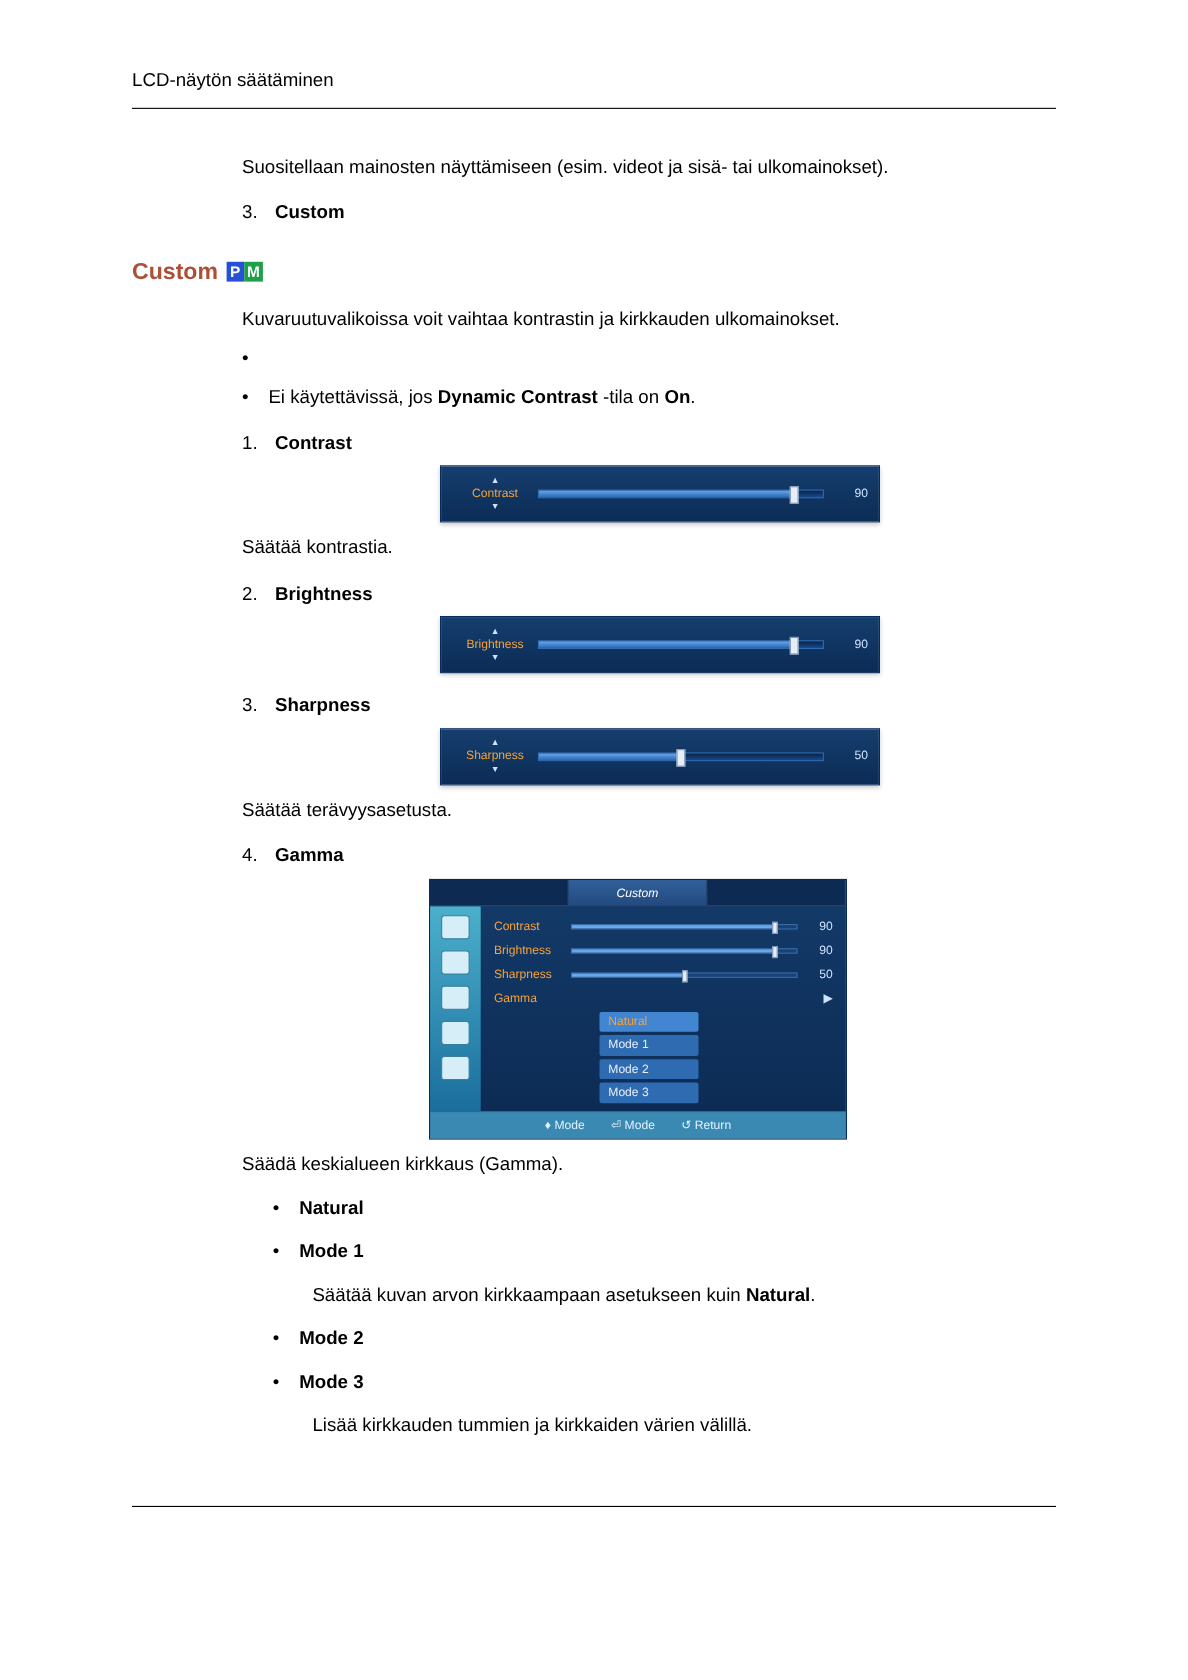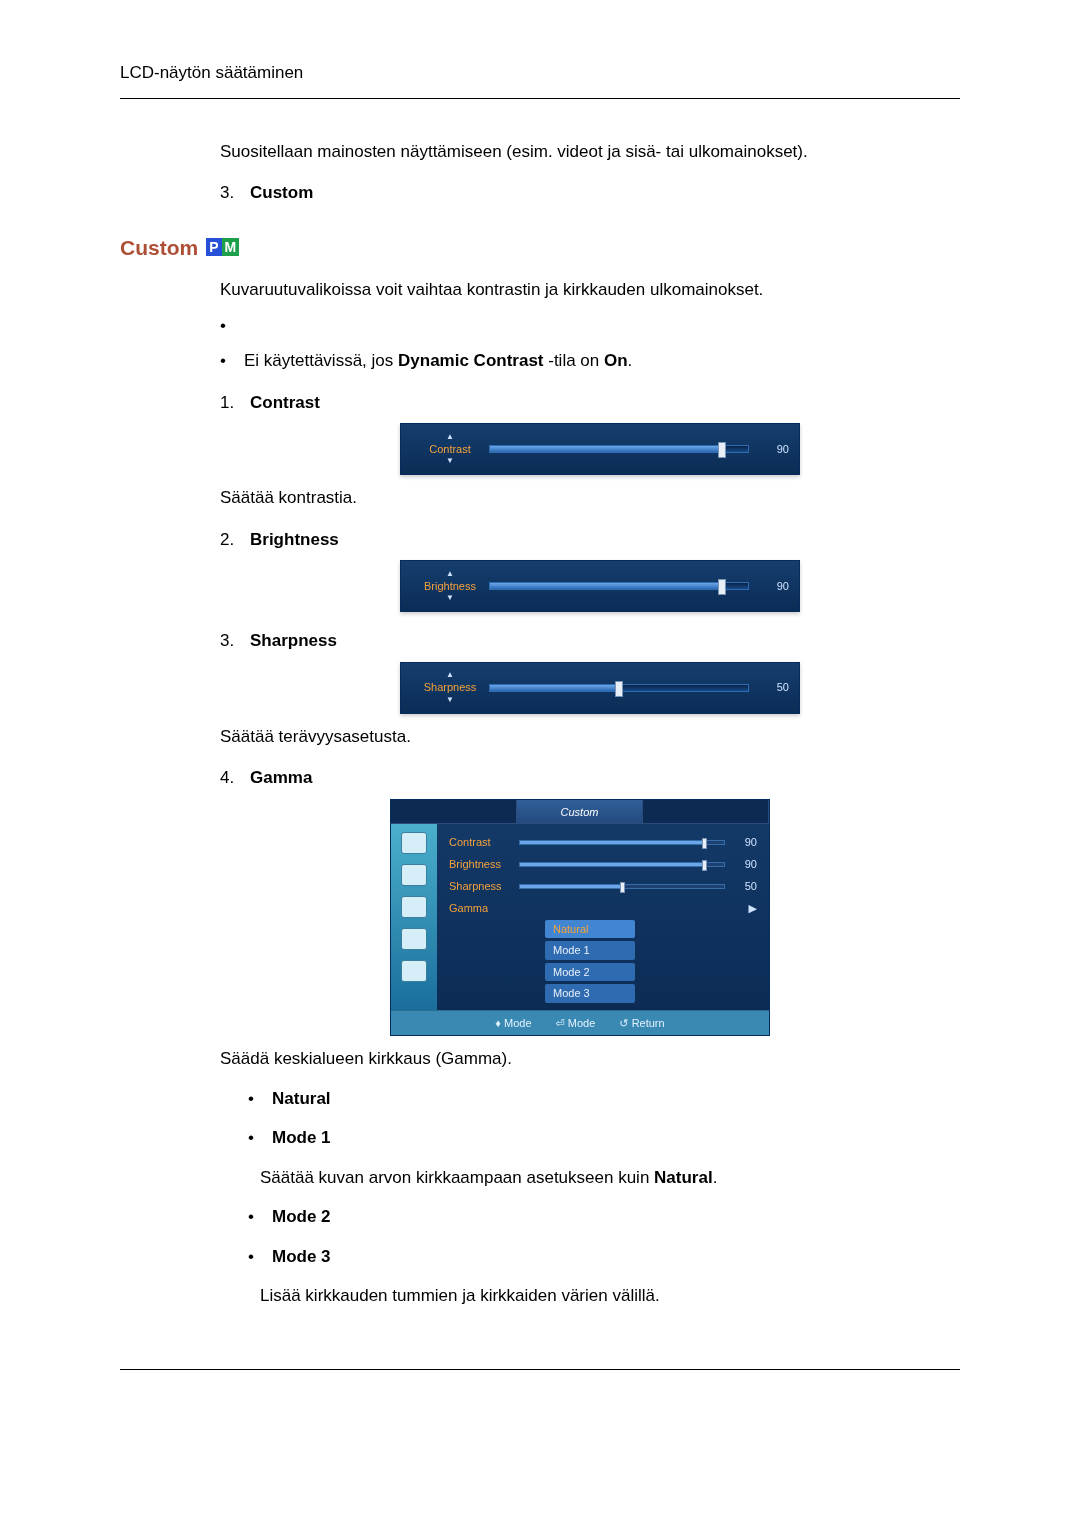--- a/index.html
+++ b/index.html
@@ -71,21 +71,21 @@
     justify-content: center;
   }
   .ul-item {
     display: flex;
     margin: 10px 0 10px 0;
   }
   .ul-item .bullet { width: 24px; flex-shrink: 0; text-align: left; }
   .para { margin: 10px 0; }
   .sub-list { margin-left: 28px; }
   .sub-list .ul-item { margin: 14px 0; }
-  .sub-list .desc { margin: 10px 0 10px 12px; }
+  .sub-list .desc { margin: 10px 0 10px 36px; }
   .slider-panel {
     width: 400px;
     margin: 8px 0 10px 180px;
     border: 1px solid #062b5c;
     background: linear-gradient(#153e6e, #0b2c55);
     box-shadow: 0 2px 4px rgba(0,0,0,0.2);
   }
   .slider-row {
     display: flex;
     align-items: center;

